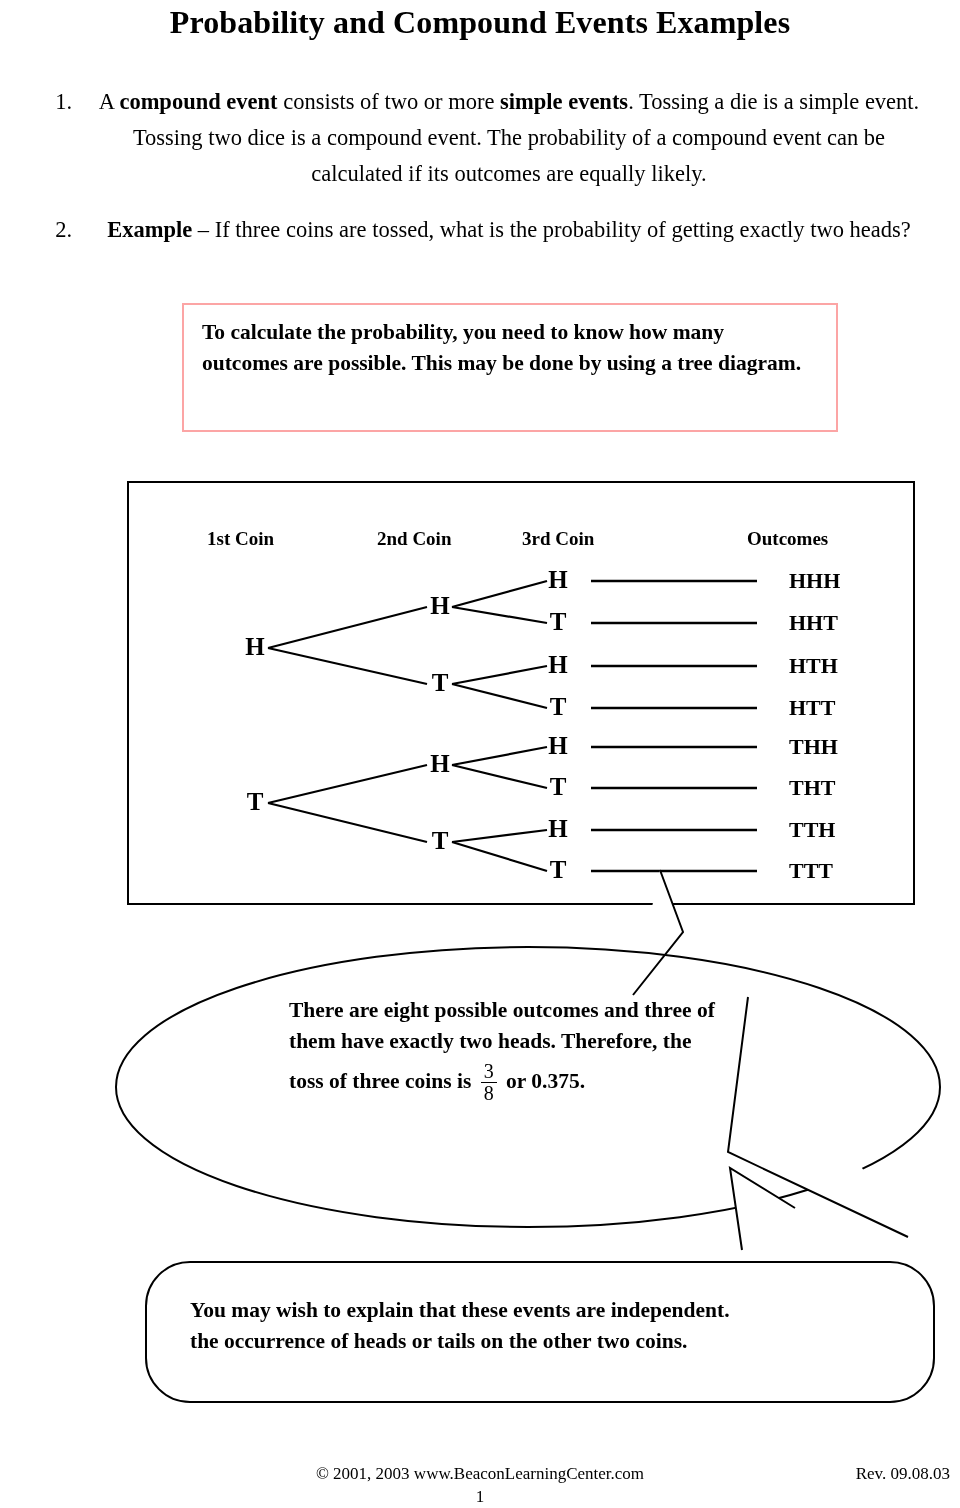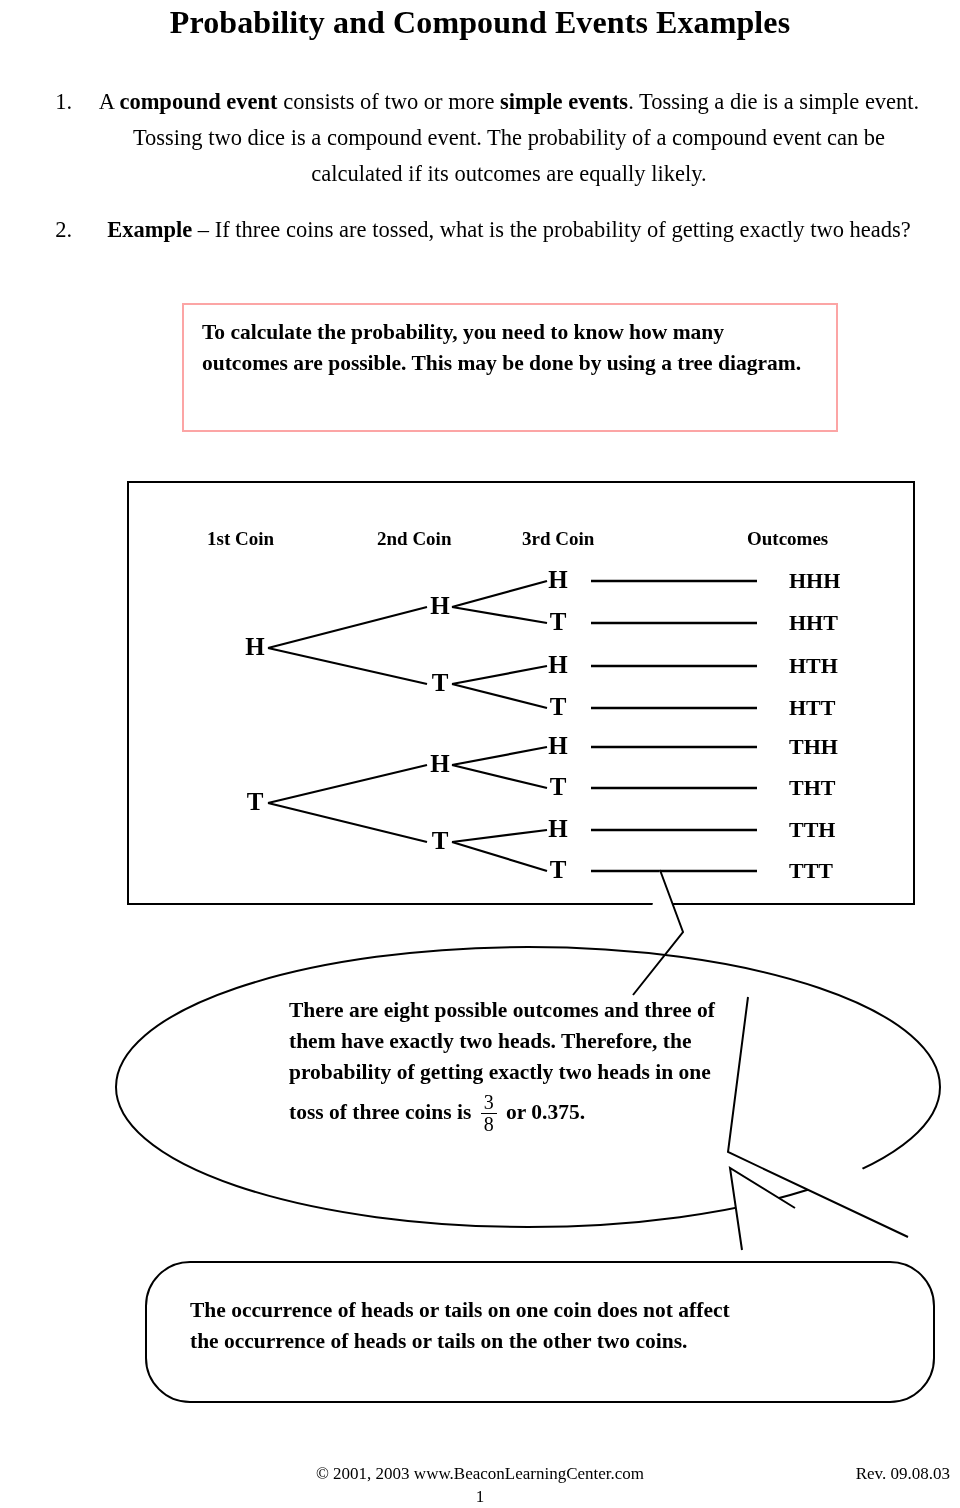--- a/index.html
+++ b/index.html
@@ -303,40 +303,39 @@
 
 <div id="ellipse-callout">
   <svg width="840" height="380" viewBox="0 0 840 380">
     <path d="M 552 8 L 575 70 L 525 133" fill="#ffffff" stroke="#000000" stroke-width="2" stroke-linejoin="miter"></path>
     <ellipse cx="420" cy="225" rx="412" ry="140" fill="none" stroke="#000000" stroke-width="2"></ellipse>
     <path d="M 640 135 L 620 290 L 800 375" fill="#ffffff" stroke="#000000" stroke-width="2" stroke-linejoin="miter"></path>
   </svg>
   <div id="ellipse-text">
     <div>There are eight possible outcomes and three of</div>
     <div>them have exactly two heads. Therefore, the</div>
-    <div>probability of getting exactly two heads in one</div>
     <div style="margin-top:6px;">
       <span>toss of three coins is</span>
       <span class="frac">
         <span class="num">3</span>
         <span class="bar"></span>
         <span class="den">8</span>
       </span>
       <span>or 0.375.</span>
     </div>
   </div>
 </div>
 
 <div id="round-callout">
   <svg width="820" height="265" viewBox="0 0 820 265">
     <path d="M 612 100 L 600 18 L 665 58" fill="#ffffff" stroke="#000000" stroke-width="2" stroke-linejoin="miter"></path>
     <rect x="16" y="112" width="788" height="140" rx="44" ry="44" fill="none" stroke="#000000" stroke-width="2"></rect>
   </svg>
   <div id="round-text">
-    <div>The occurrence of heads or tails on one coin does not affect</div>
+    <div>You may wish to explain that these events are independent.</div>
     <div>the occurrence of heads or tails on the other two coins.</div>
   </div>
 </div>
 
 <div id="footer">
   <div id="footer-center">© 2001, 2003 www.BeaconLearningCenter.com</div>
   <div id="footer-page">1</div>
   <div id="footer-right">Rev. 09.08.03</div>
 </div>
 

